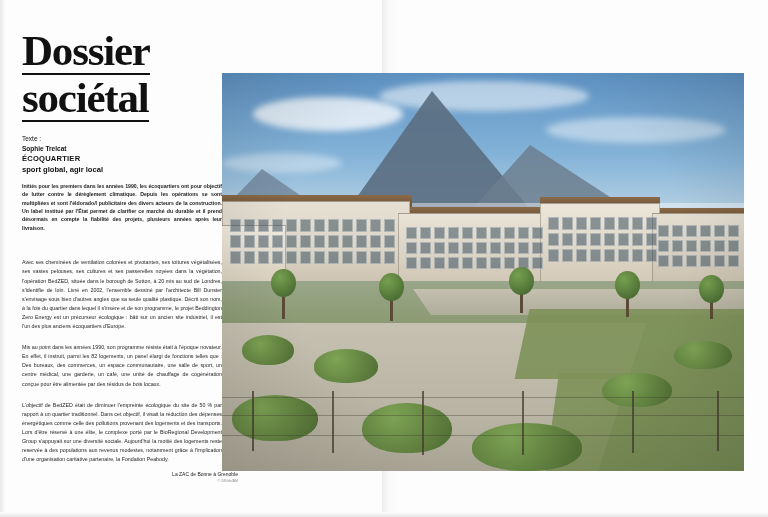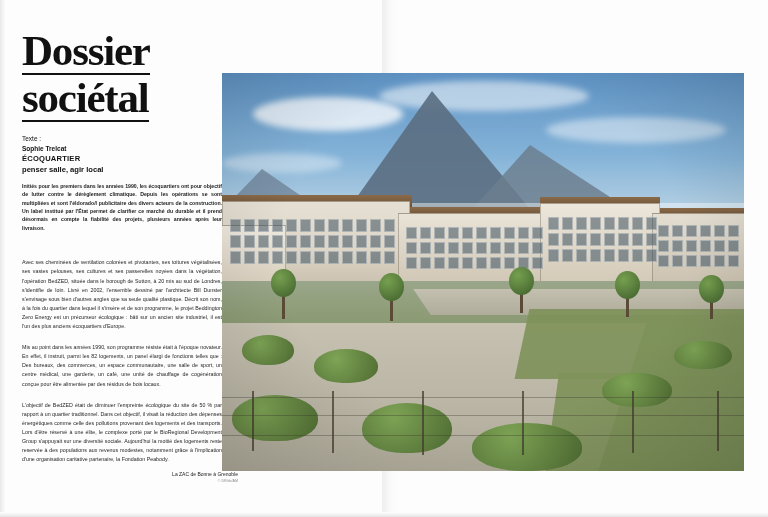--- a/index.html
+++ b/index.html
@@ -342,21 +342,21 @@
       <div class="title-line underlined">Dossier</div>
       <div class="title-line second underlined">sociétal</div>
     </div>
 
     <div class="byline">
       <div class="label">Texte :</div>
       <div class="name">Sophie Trelcat</div>
     </div>
 
     <div class="kicker">ÉCOQUARTIER</div>
-    <div class="subkicker">penser salle, agir local</div>
+    <div class="subkicker">sport global, agir local</div>
 
     <div class="chapeau">Initiés pour les premiers dans les années 1990, les écoquartiers ont pour objectif de lutter contre le dérèglement climatique. Depuis les opérations se sont multipliées et sont l'éldorado/l publicitaire des divers acteurs de la construction. Un label institué par l'État permet de clarifier ce marché du durable et il prend désormais en compte la fiabilité des projets, plusieurs années après leur livraison.</div>
 
     <div class="body-para first">Avec ses cheminées de ventilation colorées et pivotantes, ses toitures végétalisées, ses vastes pelouses, ses cultures et ses passerelles noyées dans la végétation, l'opération BedZED, située dans le borough de Sutton, à 20 mis au sud de Londres, s'identifie de loin. Livré en 2002, l'ensemble dessiné par l'architecte Bill Dunster s'envisage sous bien d'autres angles que sa seule qualité plastique. Décrit son nom, à la fois du quartier dans lequel il s'insère et de son programme, le projet Beddington Zero Energy est un précurseur écologique : bâti sur un ancien site industriel, il est l'un des plus anciens écoquartiers d'Europe.</div>
     <div class="body-para">Mis au point dans les années 1990, son programme résiste était à l'époque novateur. En effet, il instruit, parmi les 82 logements, un panel élargi de fonctions telles que : Des bureaux, des commerces, un espace communautaire, une salle de sport, un centre médical, une garderie, un café, une unité de chauffage de cogénération conçue pour être alimentée par des résidus de bois locaux.</div>
     <div class="body-para">L'objectif de BedZED était de diminuer l'empreinte écologique du site de 50 % par rapport à un quartier traditionnel. Dans cet objectif, il visait la réduction des dépenses énergétiques comme celle des pollutions provenant des logements et des transports. Lors d'être réservé à une élite, le complexe porté par le BioRegional Development Group s'appuyait sur une diversité sociale. Aujourd'hui la moitié des logements reste reservée à des populations aux revenus modestes, notamment grâce à l'implication d'une organisation caritative partenaire, la Fondation Peabody.</div>
   </div>
 
   <div class="caption-wrap">
     <div class="caption-arrow">▶</div>

